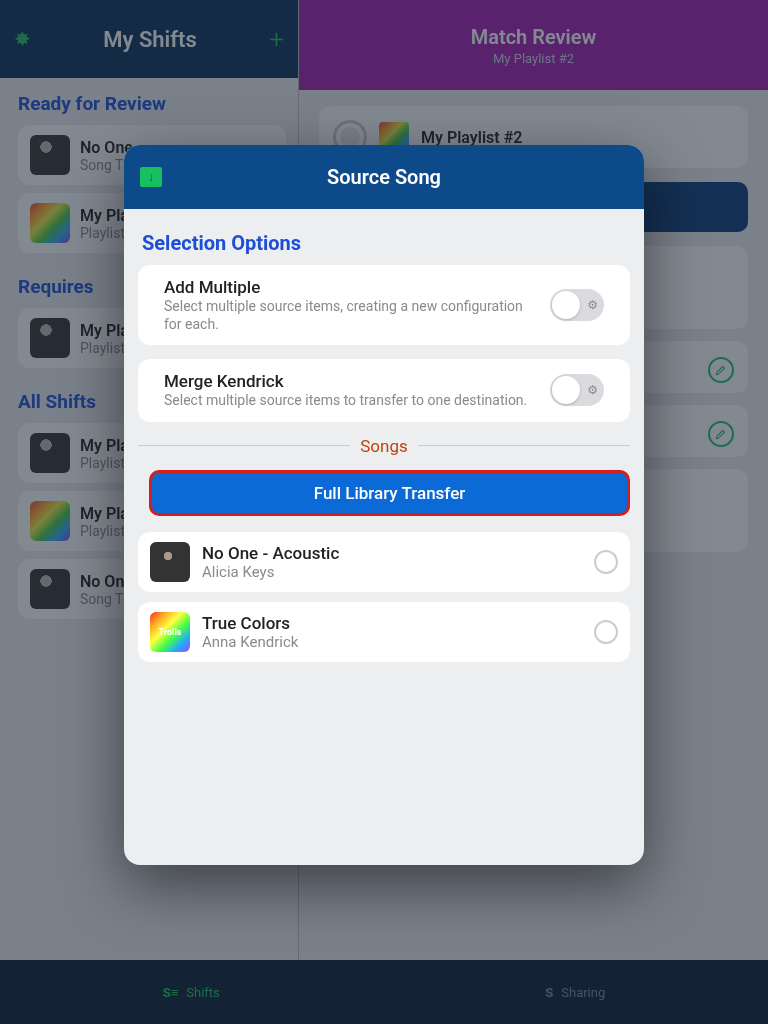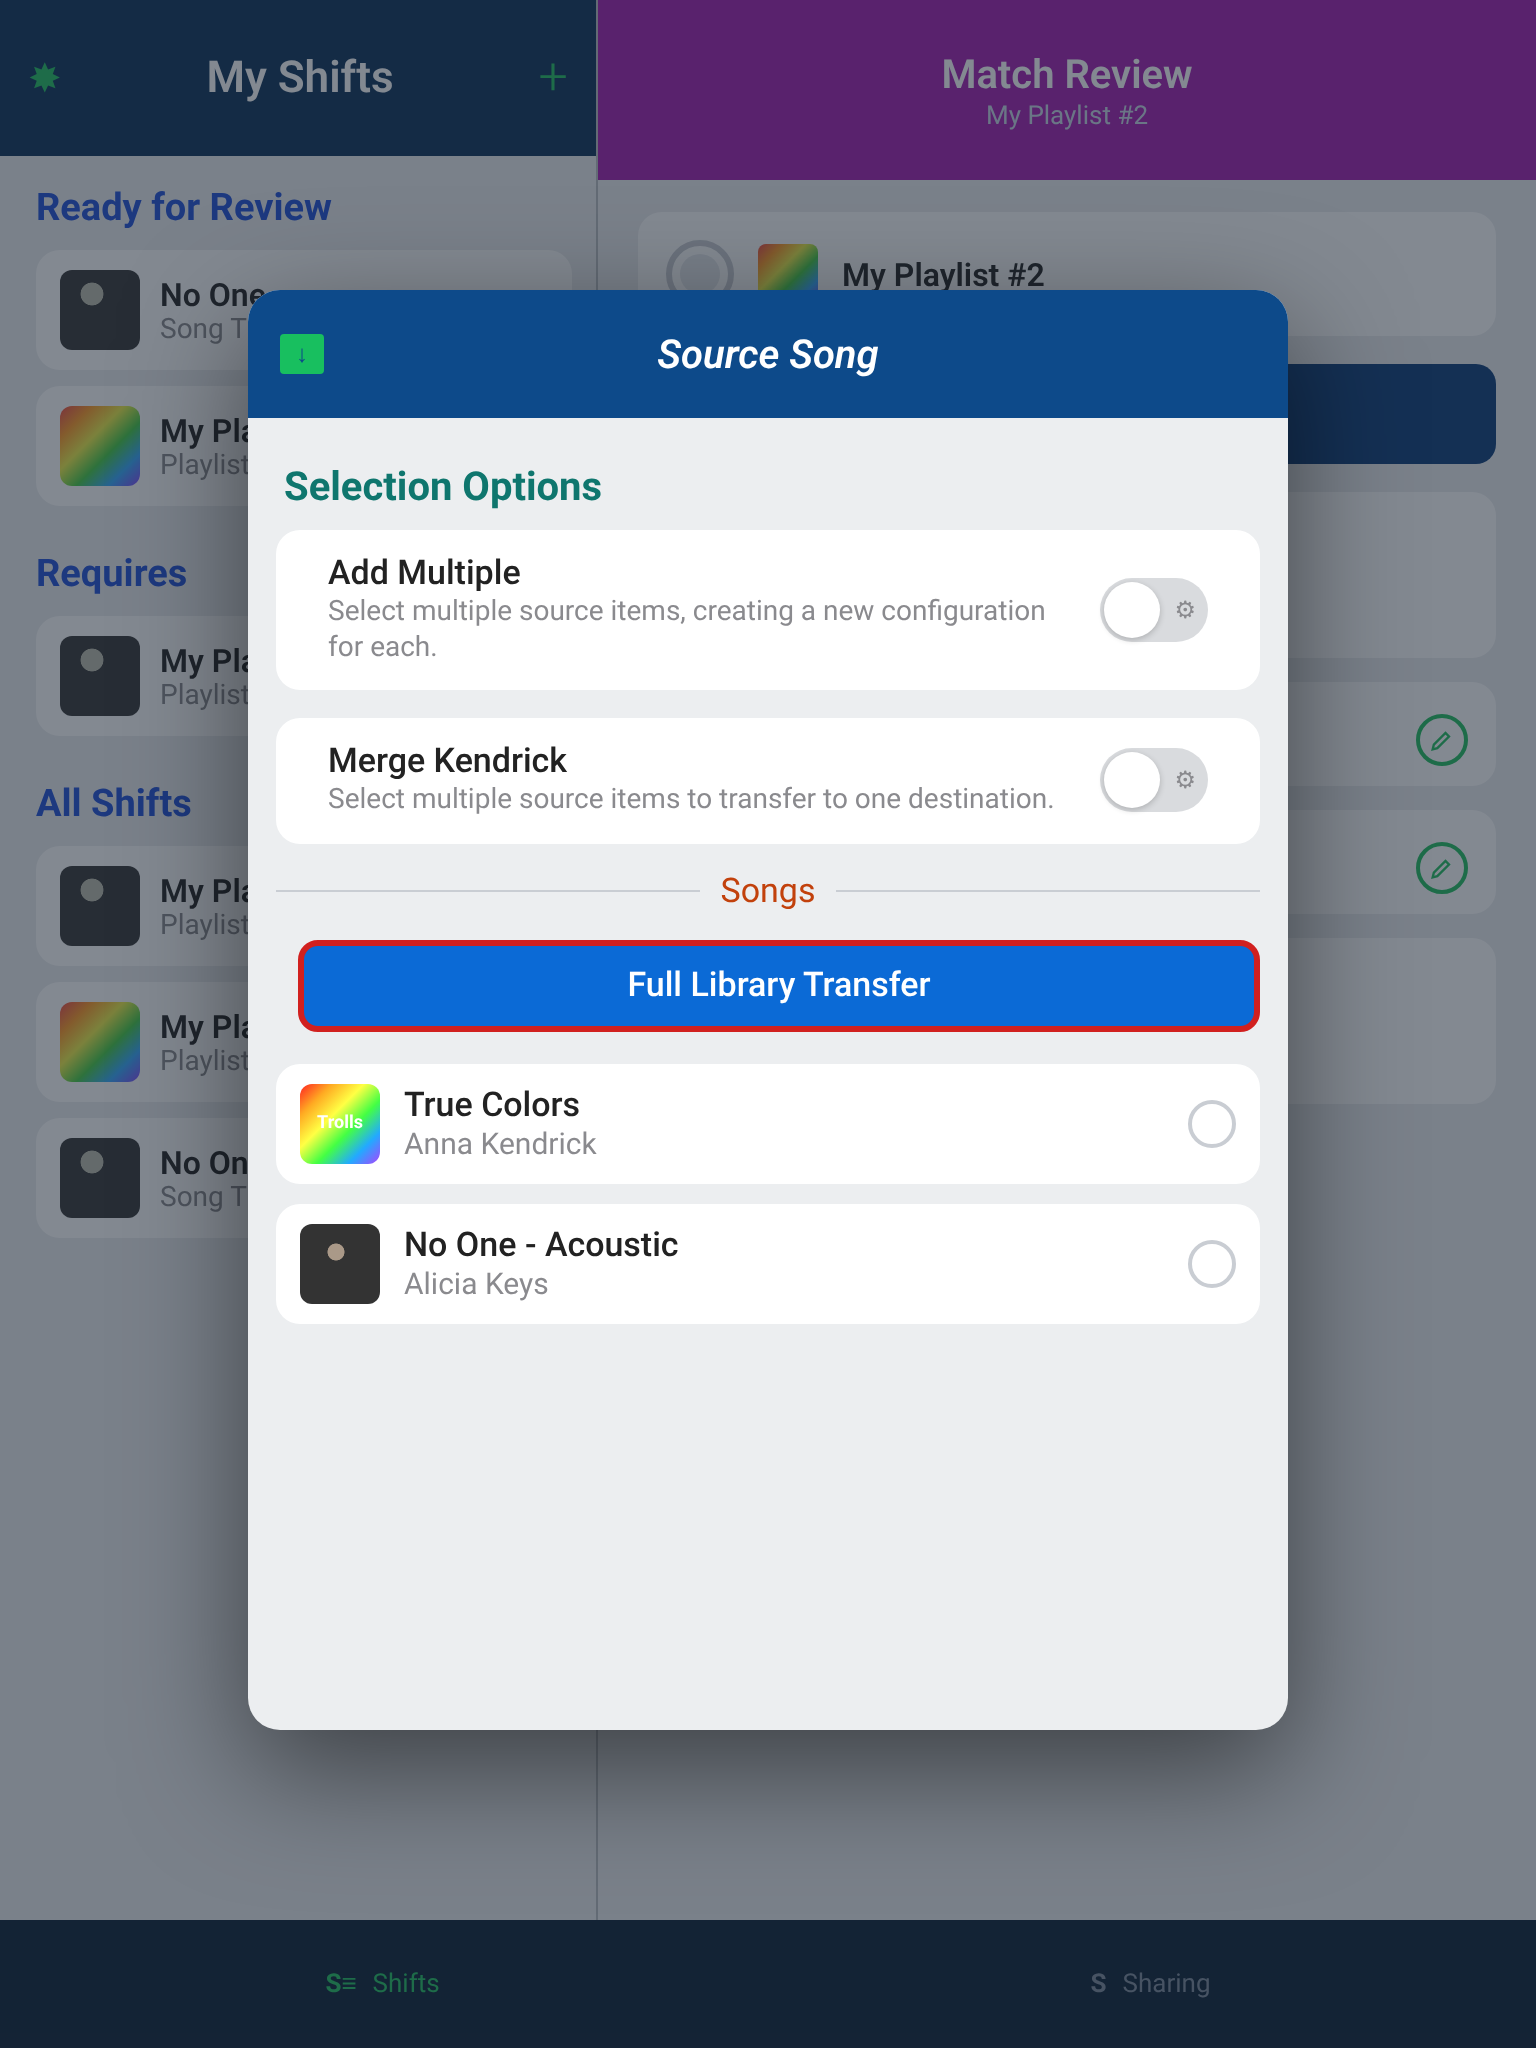--- a/index.html
+++ b/index.html
@@ -49,27 +49,27 @@
   
   .tabbar { position: absolute; left: 0; bottom: 0; width: 768px; height: 64px; background: #071d33; display: flex; justify-content: space-around; align-items: center; }
   .tab { display: flex; align-items: center; gap: 8px; color: #1fbf60; font-size: 13px; }
   .tab.off { color: #7a889a; }
 
   
   .dim { position: absolute; inset: 0; background: rgba(30,40,55,0.55); }
 
   
   .modal { position: absolute; left: 124px; top: 145px; width: 520px; height: 720px; background: #eceef0; border-radius: 16px; box-shadow: 0 20px 60px rgba(0,0,0,0.5); overflow: hidden; display:flex; flex-direction:column; }
-  .modal-header { height: 64px; background: #0d4a8a; display: flex; align-items: center; justify-content: center; position: relative; border-radius: 12px 12px 0 0; font-style: italic;}
+  .modal-header { height: 64px; background: #0d4a8a; display: flex; align-items: center; justify-content: center; position: relative; border-radius: 12px 12px 0 0;}
   .modal-header .title { color: #fff; font-size: 20px; font-weight: 600; }
   .dl-icon { position: absolute; left: 16px; width: 22px; height: 20px; background: #18bf5f; border-radius: 2px; display:flex;align-items:center;justify-content:center; }
   .dl-icon::after { content:'↓'; color:#0d4a8a; font-size:12px; font-weight:bold;}
 
   .modal-body { padding: 16px 14px; flex:1; overflow:auto;}
-  .modal-section-title { font-size: 20px; font-weight: 700; color: #0f766e; margin: 6px 0 10px 4px; }
+  .modal-section-title { font-size: 20px; font-weight: 700; color: #1d4ed8; margin: 6px 0 10px 4px; }
 
   .option-card { background: #fff; border-radius: 12px; padding: 12px 26px; margin-bottom: 14px; display: flex; align-items: center; gap: 10px; }
   .option-text { flex: 1; }
   .opt-title { font-size: 17px; font-weight: 500; color: #222; }
   .opt-sub { font-size: 14px; color: #8a8a8e; margin-top: 0; line-height: 1.3; }
   .toggle { width: 54px; height: 32px; background: #d9dbde; border-radius: 16px; position: relative; flex: 0 0 54px; }
   .toggle .knob { position: absolute; left: 2px; top: 2px; width: 28px; height: 28px; background: #fff; border-radius: 50%; box-shadow: 0 1px 3px rgba(0,0,0,0.2); }
   .toggle .gear { position: absolute; right: 6px; top: 50%; transform: translateY(-50%); color: #8a8a8e; font-size: 12px; }
 
   .divider-label { display: flex; align-items: center; gap: 10px; margin: 14px 0; color: #c2410c; font-size: 17px; }
@@ -266,32 +266,32 @@
 
       <div class="divider-label">
         <span>Songs</span>
       </div>
 
       <div class="primary-btn">
         <span>Full Library Transfer</span>
       </div>
 
       <div class="song-card">
+        <div class="song-thumb alicia"></div>
+        <div class="song-text">
+          <div class="s1">No One - Acoustic</div>
+          <div class="s2">Alicia Keys</div>
+        </div>
+        <div class="radio"></div>
+      </div>
+
+      <div class="song-card">
         <div class="song-thumb trolls">Trolls</div>
         <div class="song-text">
           <div class="s1">True Colors</div>
           <div class="s2">Anna Kendrick</div>
         </div>
         <div class="radio"></div>
       </div>
-
-      <div class="song-card">
-        <div class="song-thumb alicia"></div>
-        <div class="song-text">
-          <div class="s1">No One - Acoustic</div>
-          <div class="s2">Alicia Keys</div>
-        </div>
-        <div class="radio"></div>
-      </div>
     </div>
   </div>
 
 </div>
 
 </body></html>

